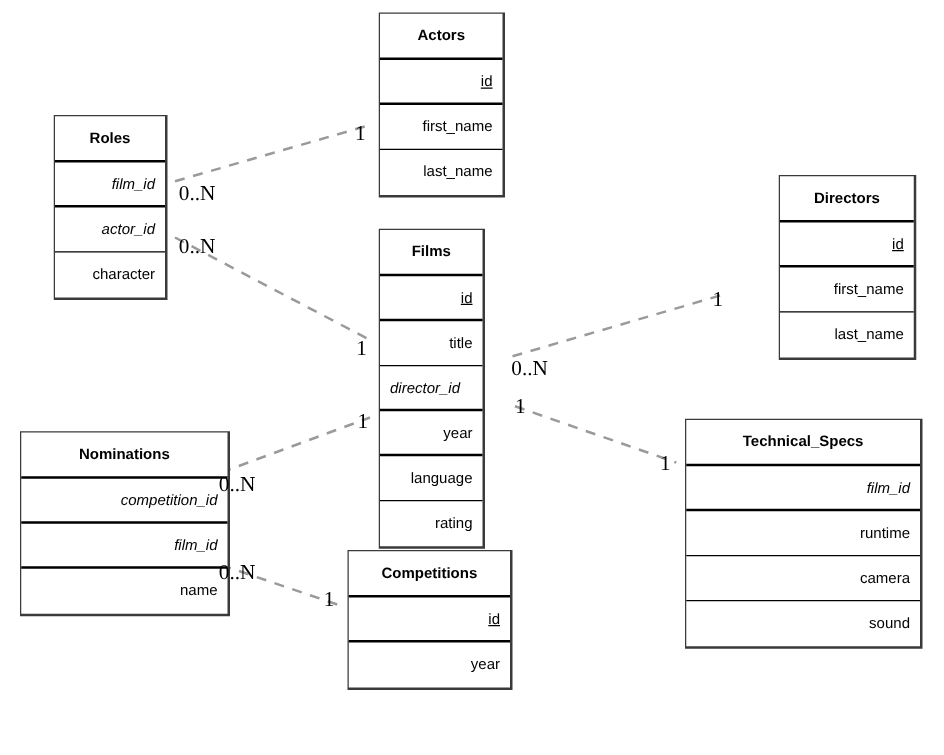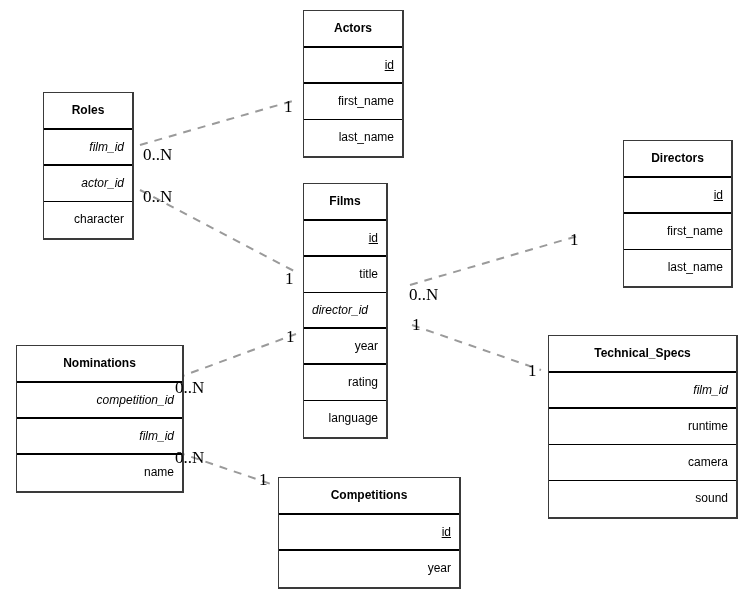--- a/index.html
+++ b/index.html
@@ -117,43 +117,43 @@
       <div class="attr pk thick-bottom"><span class="k">id</span></div>
       <div class="attr"><span class="k">first_name</span></div>
       <div class="attr"><span class="k">last_name</span></div>
     </div>
     <div class="entity" style="left: 303px; top: 183px; width: 85px;">
       <div class="entity-title">Films</div>
       <div class="attr pk thick-bottom"><span class="k">id</span></div>
       <div class="attr"><span class="k">title</span></div>
       <div class="attr fk-plain left thick-bottom"><span class="k">director_id</span></div>
       <div class="attr thick-bottom"><span class="k">year</span></div>
+      <div class="attr"><span class="k">language</span></div>
       <div class="attr"><span class="k">rating</span></div>
-      <div class="attr"><span class="k">language</span></div>
     </div>
     <div class="entity" style="left: 588px; top: 140px; width: 110px; margin-left: 35px;">
       <div class="entity-title">Directors</div>
       <div class="attr pk thick-bottom"><span class="k">id</span></div>
       <div class="attr"><span class="k">first_name</span></div>
       <div class="attr"><span class="k">last_name</span></div>
     </div>
     <div class="entity" style="left: 548px; top: 311px; width: 190px; margin-top: 24px;">
       <div class="entity-title">Technical_Specs</div>
       <div class="attr fk thick-bottom"><span class="k">film_id</span></div>
       <div class="attr"><span class="k">runtime</span></div>
       <div class="attr"><span class="k">camera</span></div>
       <div class="attr"><span class="k">sound</span></div>
     </div>
     <div class="entity" style="left: 16px; top: 345px; width: 168px;">
       <div class="entity-title">Nominations</div>
       <div class="attr fk thick-bottom"><span class="k">competition_id</span></div>
       <div class="attr fk thick-bottom"><span class="k">film_id</span></div>
       <div class="attr"><span class="k">name</span></div>
     </div>
-    <div class="entity" style="left: 278px; top: 477px; width: 183px;">
+    <div class="entity" style="left: 278px; top: 440px; width: 132px;">
       <div class="entity-title">Competitions</div>
       <div class="attr pk thick-bottom"><span class="k">id</span></div>
       <div class="attr"><span class="k">year</span></div>
     </div>
     <div class="card" style="left: 143px; top: 146px;">0..N</div>
     <div class="card" style="left: 284px; top: 98px;">1</div>
     <div class="card" style="left: 143px; top: 188px;">0..N</div>
     <div class="card" style="left: 285px; top: 270px;">1</div>
     <div class="card" style="left: 409px; top: 286px;">0..N</div>
     <div class="card" style="left: 570px; top: 231px;">1</div>

